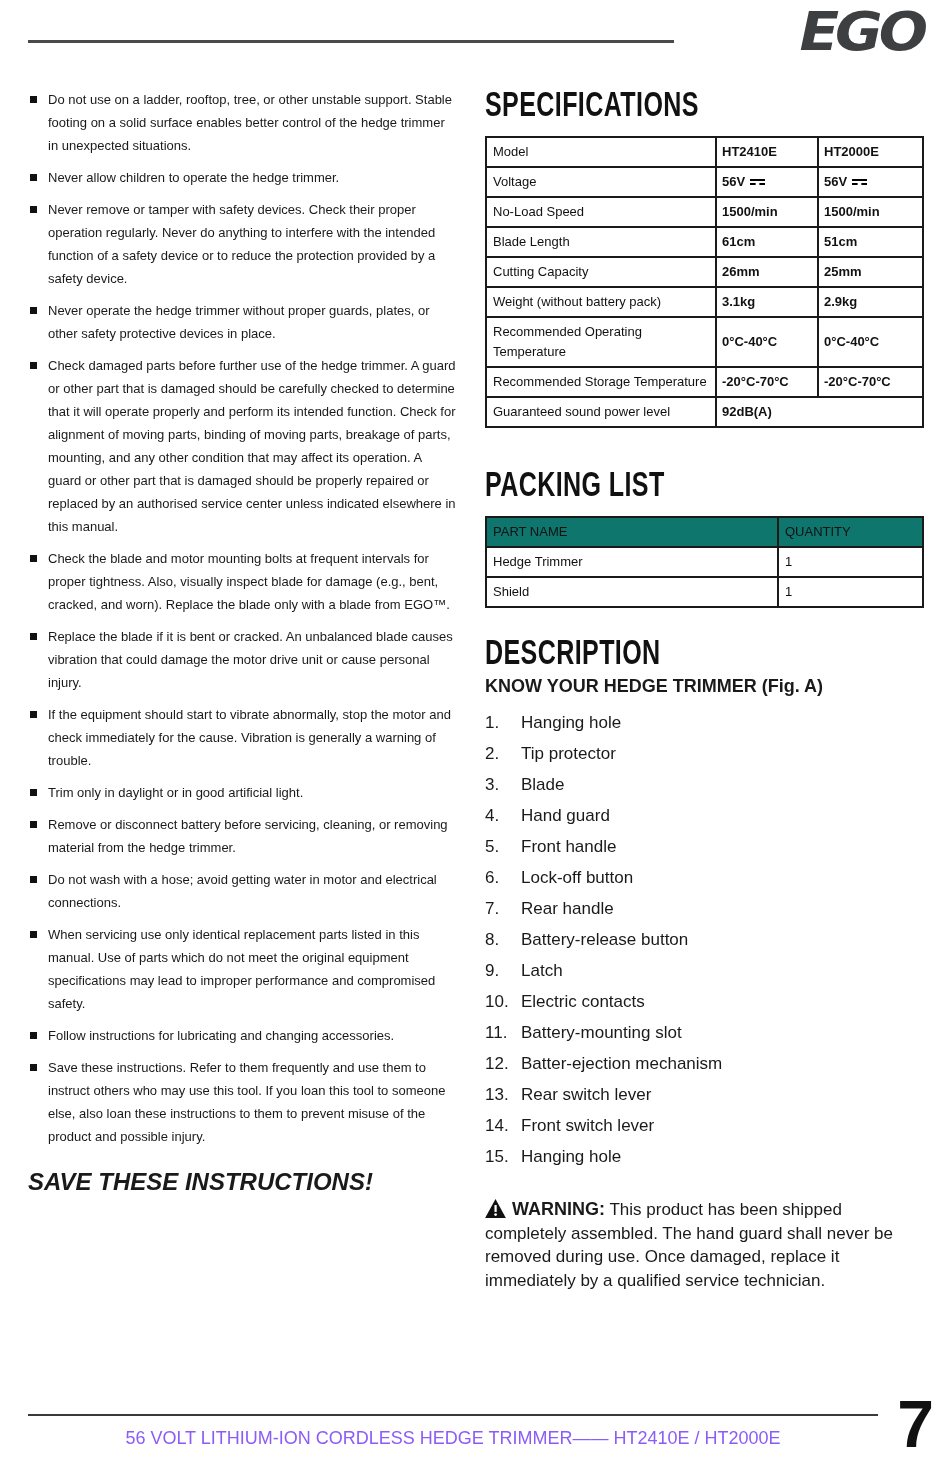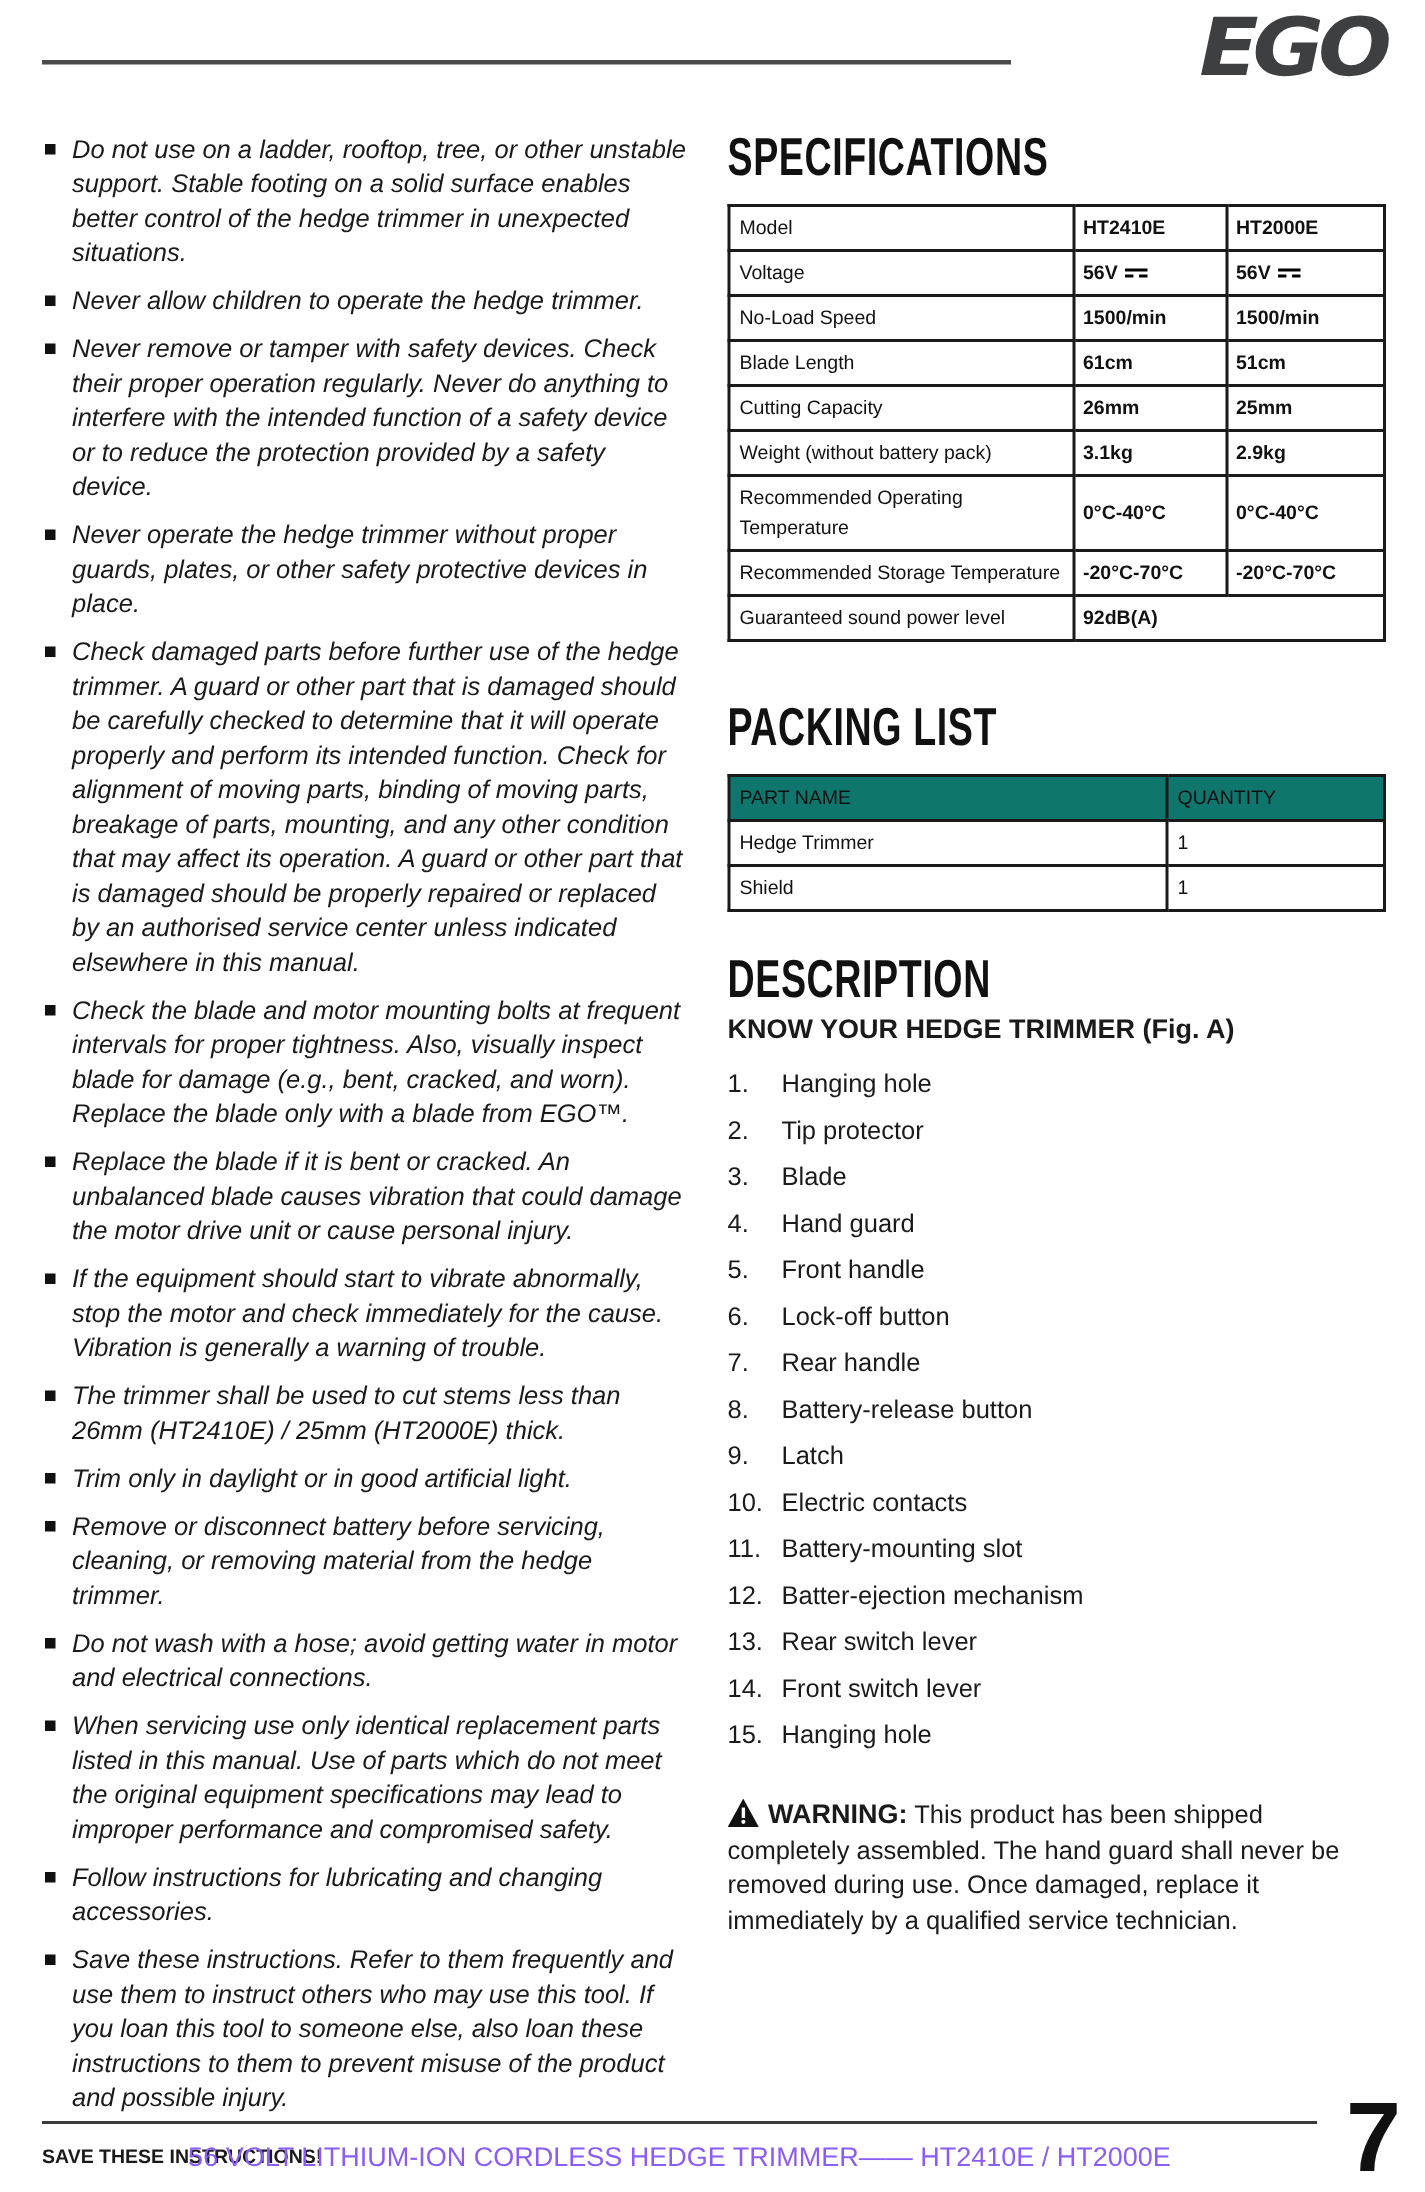--- a/index.html
+++ b/index.html
@@ -16,23 +16,23 @@
     font-family: "DejaVu Sans", sans-serif;
     font-weight: 900; font-style: italic;
     font-size: 58px; letter-spacing: -4px; color: #3d3f40;
     transform: scaleY(0.92); transform-origin: top right;
   }
   
   .col-left  { position: absolute; left: 28px;  top: 88px; width: 430px; }
   .col-right { position: absolute; left: 485px; top: 84px; width: 437px; }
 
   
-  .bullet { display: flex; margin-bottom: 9px; font-size: 17px; line-height: 23px; font-style: italic; }
+  .bullet { display: flex; margin-bottom: 9px; font-size: 13px; line-height: 23px; }
   .sq { flex: none; width: 7px; height: 7px; background: #111; margin: 8px 11px 0 2px; }
-  .save { margin-top: 20px; font-weight: bold; font-size: 13px; }
+  .save { margin-top: 20px; font-weight: bold; font-size: 24px; font-style: italic; }
 
   
   .title-wrap { height: 42px; margin-bottom: 10px; }
   .section-title {
     display: inline-block; font-weight: bold; font-size: 33px;
     transform: scale(0.76, 1.08); transform-origin: 0 0;
     white-space: nowrap; letter-spacing: 0.5px; color: #111;
   }
 
   
@@ -96,24 +96,20 @@
         <span class="sq"></span>
         <span>Check the blade and motor mounting bolts at frequent intervals for proper tightness. Also, visually inspect blade for damage (e.g., bent, cracked, and worn). Replace the blade only with a blade from EGO™.</span>
       </div>
     <div class="bullet">
         <span class="sq"></span>
         <span>Replace the blade if it is bent or cracked. An unbalanced blade causes vibration that could damage the motor drive unit or cause personal injury.</span>
       </div>
     <div class="bullet">
         <span class="sq"></span>
         <span>If the equipment should start to vibrate abnormally, stop the motor and check immediately for the cause. Vibration is generally a warning of trouble.</span>
-      </div>
-    <div class="bullet">
-        <span class="sq"></span>
-        <span>The trimmer shall be used to cut stems less than 26mm (HT2410E) / 25mm (HT2000E) thick.</span>
       </div>
     <div class="bullet">
         <span class="sq"></span>
         <span>Trim only in daylight or in good artificial light.</span>
       </div>
     <div class="bullet">
         <span class="sq"></span>
         <span>Remove or disconnect battery before servicing, cleaning, or removing material from the hedge trimmer.</span>
       </div>
     <div class="bullet">

